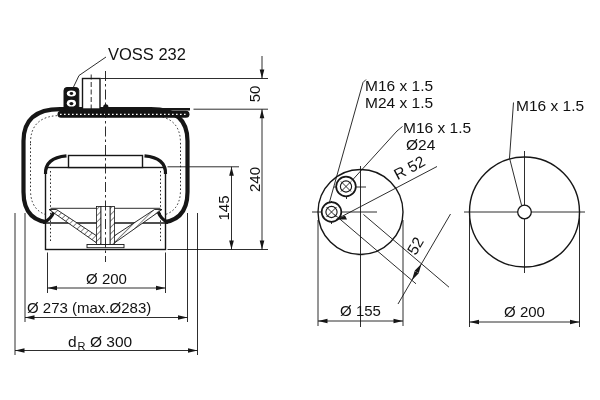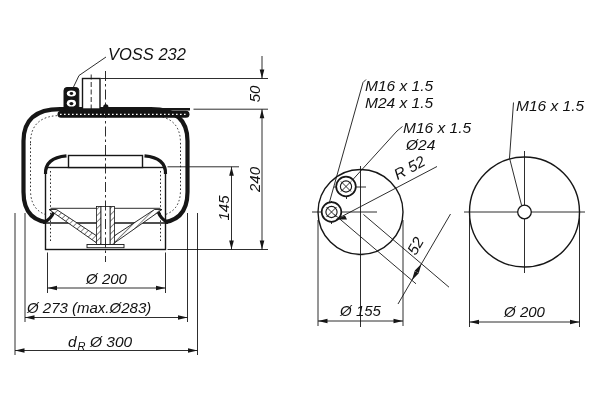--- a/index.html
+++ b/index.html
@@ -1,16 +1,16 @@
 <!DOCTYPE html>
 <html><head>
 <meta charset="utf-8">
 <style>
   html,body{margin:0;padding:0;background:#e8e8e8;}
-  .sheet{width:600px;height:400px;background:#ffffff;position:relative;overflow:hidden;font-style:italic;}
+  .sheet{width:600px;height:400px;background:#ffffff;position:relative;overflow:hidden;}
   svg{display:block;}
   svg text{font-family:"Liberation Sans","DejaVu Sans",sans-serif;fill:#111111;}
   .t15{font-size:15px;}
   .t155{font-size:15.5px;}
   .t165{font-size:16.5px;}
   .t11{font-size:11px;}
   .mid{text-anchor:middle;}
   .ln{stroke:#161616;stroke-width:0.9;fill:none;}
   .ln2{stroke:#161616;stroke-width:1.4;fill:none;}
   .thick{stroke:#161616;stroke-width:4.2;fill:#ffffff;}

